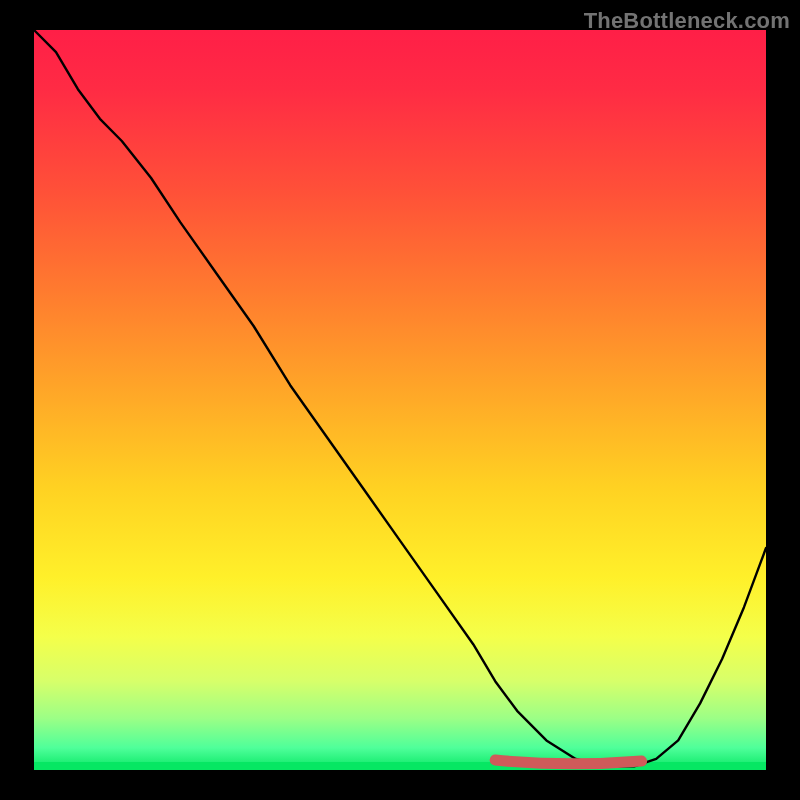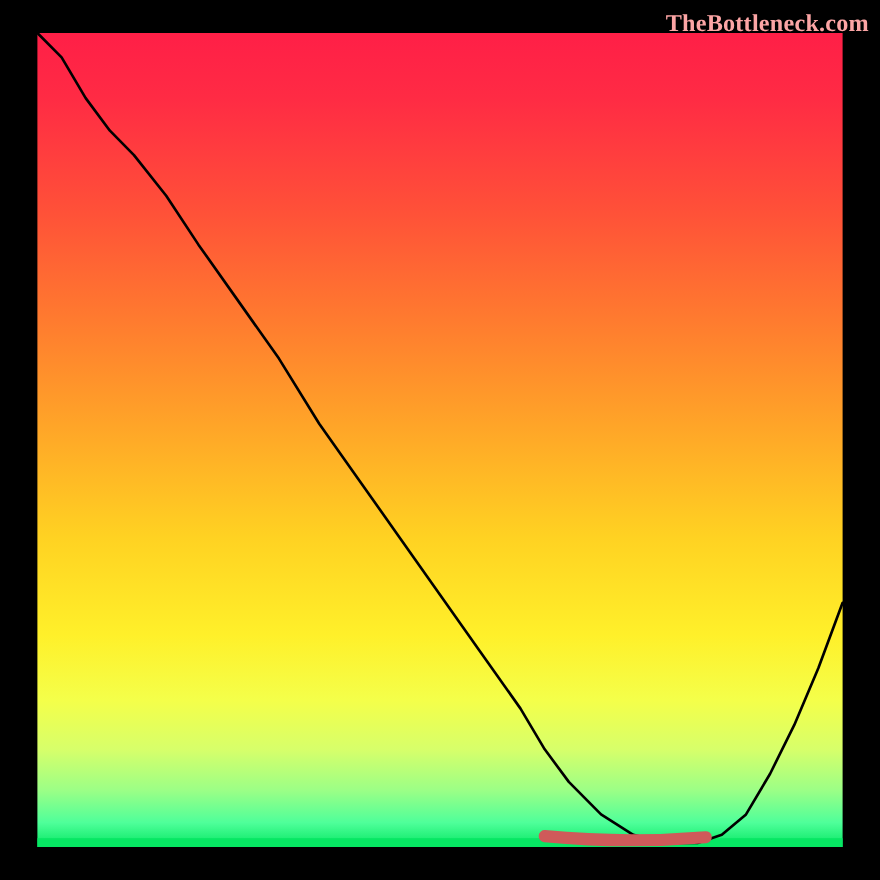--- a/index.html
+++ b/index.html
@@ -2,24 +2,24 @@
 <html><head>
 <meta charset="utf-8">
 <style>
   * { margin: 0; padding: 0; box-sizing: border-box; }
   html, body { width: 800px; height: 800px; overflow: hidden; background: #000; }
   .container { position: relative; width: 800px; height: 800px; background: #000; }
   .watermark {
     position: absolute;
     top: 8px;
     right: 10px;
-    font-family: Liberation Serif, serif;
+    font-family: Liberation Sans, sans-serif;
     font-weight: 700;
     font-size: 22px;
-    color: #fca5a5;
+    color: #737373;
     letter-spacing: 0.2px;
   }
   .plot-frame {
     position: absolute;
     left: 34px;
     top: 30px;
     width: 732px;
     height: 740px;
     background: #000;
   }

